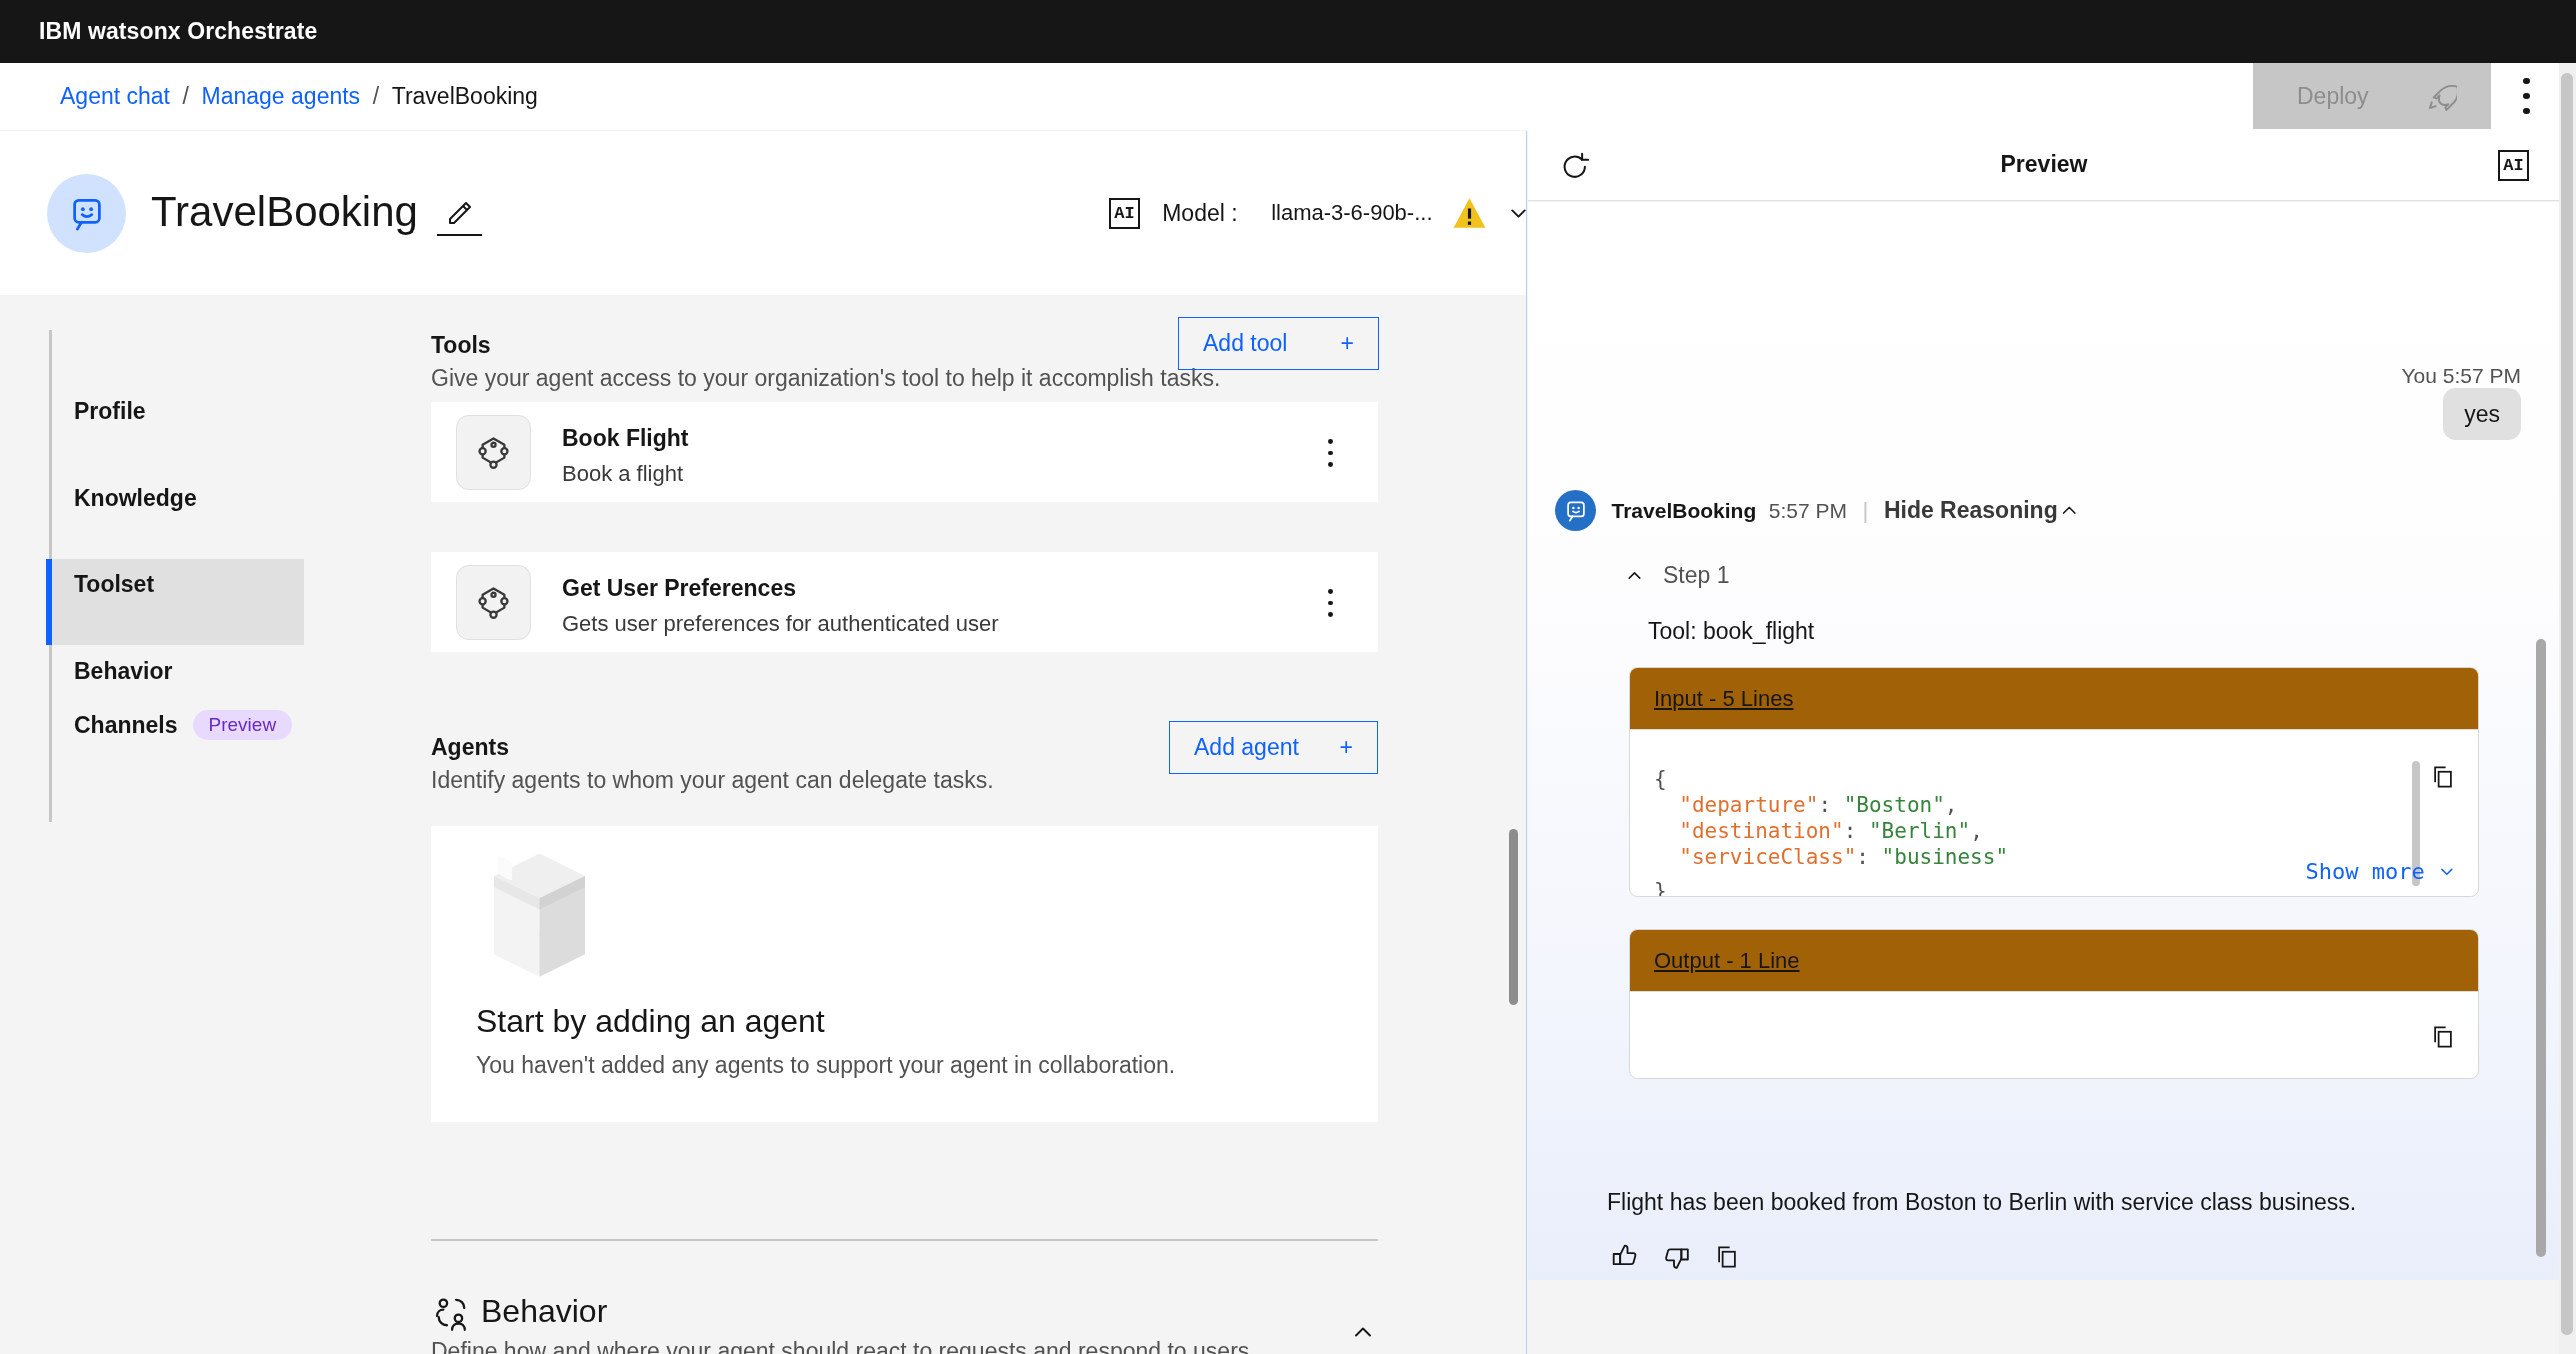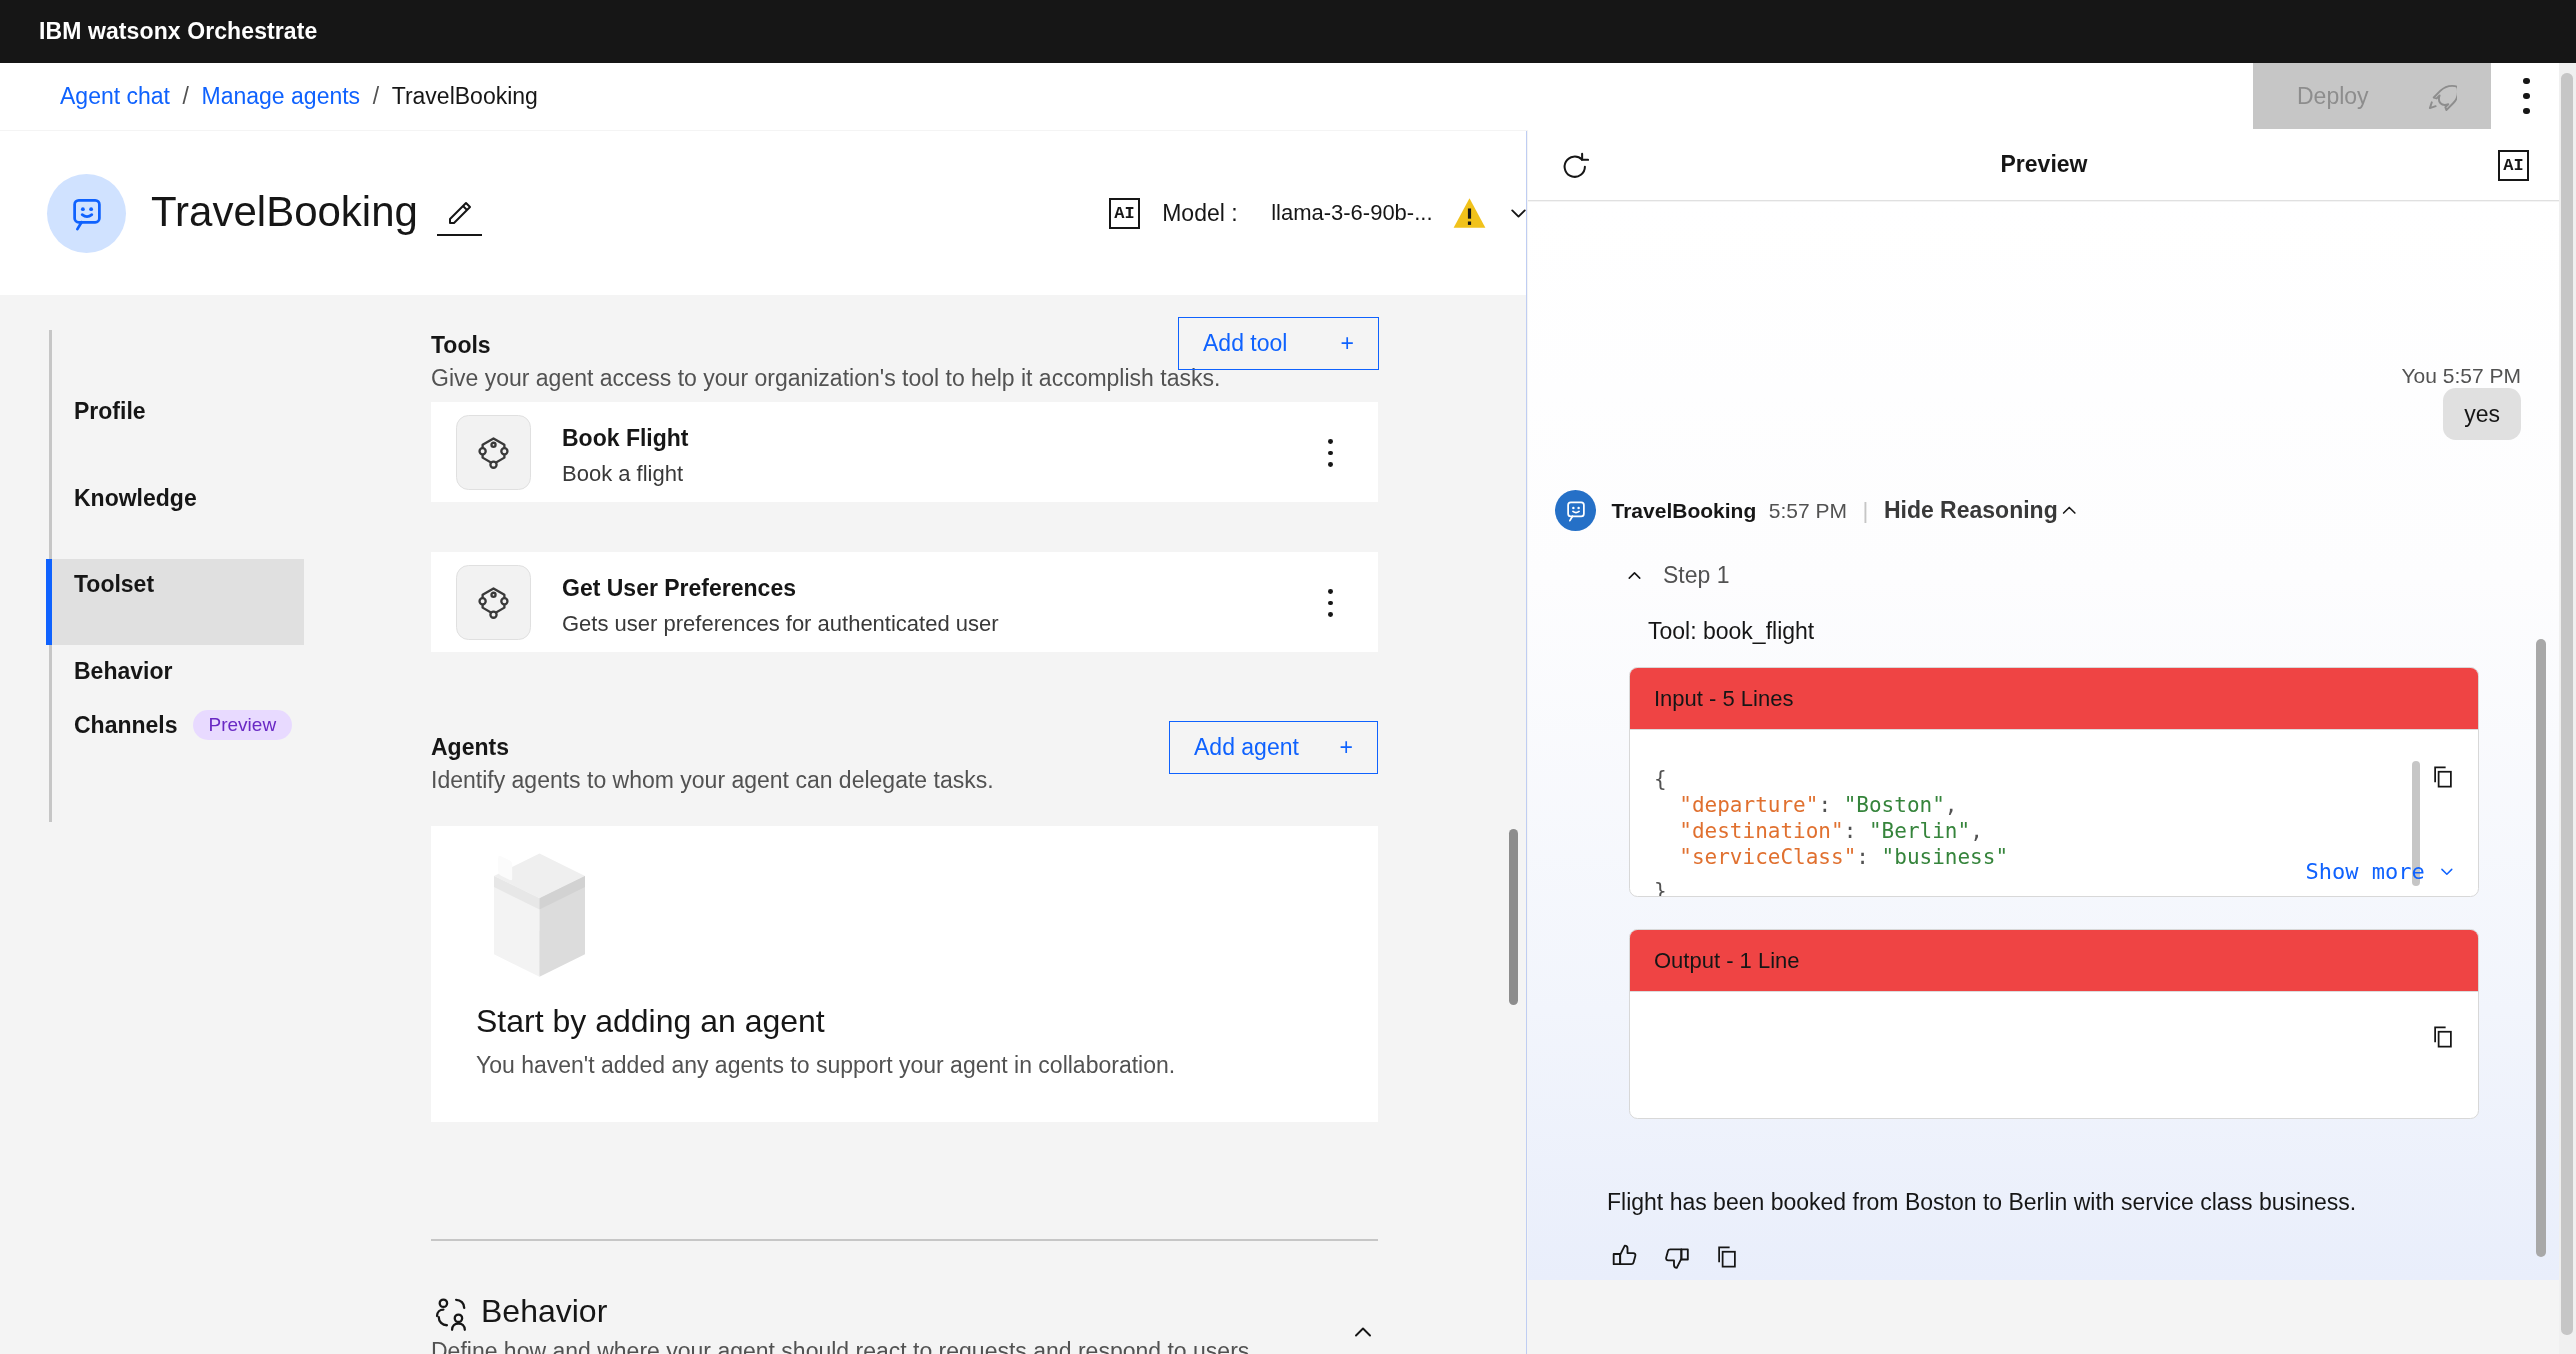--- a/index.html
+++ b/index.html
@@ -64,21 +64,21 @@
   .user-bubble { position:absolute; right:39px; top:186px; background:#e0e0e0; border-radius:12.6px; padding:12.6px 21px; font-size:23px; color:#161616; }
   .agent-row { position:absolute; left:27px; top:288px; display:flex; align-items:center; }
   .bot-avatar { width:41px; height:41px; border-radius:50%; background:#2570c7; display:flex; align-items:center; justify-content:center; }
   .agent-row .name { font-size:21px; font-weight:700; color:#161616; margin-left:15.5px; }
   .agent-row .time { font-size:21px; color:#525252; margin-left:12.6px; }
   .agent-row .vbar { color:#c6c6c6; font-size:22.5px; margin-left:15.5px; }
   .reasoning-toggle { display:flex; align-items:center; gap:0; margin-left:15.5px; font-size:23px; color:#393939; background:transparent; border:none; cursor:pointer;font-weight:bold; }
   .step-row { position:absolute; left:96px; top:360px; display:flex; align-items:center; gap:18px; font-size:23px; color:#525252; cursor:pointer; }
   .tool-line { position:absolute; left:120px; top:416px; font-size:23px; color:#161616; }
   .io-card { position:absolute; left:101px; width:850px; background:#ffffff; border:1.4px solid #d8d8d8; border-radius:8.4px; overflow:hidden; }
-  .io-header { height:62px; background:#ef4444; border-bottom:1.4px solid #dcdcdc; display:flex; align-items:center; padding-left:24px; font-size:22px; color:#161616; }
+  .io-header { height:62px; background:#a16207; border-bottom:1.4px solid #dcdcdc; display:flex; align-items:center; padding-left:24px; font-size:22px; color:#161616;text-decoration:underline; }
   .io-body { position:relative; font-family:"DejaVu Sans Mono", monospace; font-size:21px; color:#525252; }
   .code-line { position:absolute; left:24px; white-space:pre; }
   .tok-key { color:#e0702f; }
   .tok-val { color:#35843b; }
   .tok-punc { color:#525252; }
   .copy-icon-btn { position:absolute; right:18px; width:31px; height:31px; background:transparent; border:none; cursor:pointer; }
   .show-more { position:absolute; right:21px; bottom:12.6px; display:flex; align-items:center; gap:12.6px; background:transparent; border:none; color:#0f62fe; font-size:22px; font-family:"DejaVu Sans Mono", monospace; cursor:pointer; }
   .final-text { position:absolute; left:79px; top:987px; font-size:23px; color:#161616; }
   .msg-actions { position:absolute; left:82px; top:1039px; display:flex; gap:19.7px; }
   .msg-actions button { width:32px; height:32px; background:transparent; border:none; cursor:pointer; }
@@ -350,21 +350,21 @@
             <span>Show more</span>
             <span>
               <svg width="19.7" height="19.7" viewBox="0 0 32 32" fill="none" stroke="#0f62fe" stroke-width="2.4" stroke-linecap="round" stroke-linejoin="round">
                   <path d="M8 12l8 8 8-8"></path>
                 </svg>
             </span>
           </button>
         </div>
       </div>
 
-      <div class="io-card" style="top:727px; height:190px;">
+      <div class="io-card" style="top:727px; height:150px;">
         <div class="io-header">Output - 1 Line</div>
         <div class="io-body" style="height:126px;">
           <button class="copy-icon-btn" style="top:29.5px;">
             <svg width="28" height="28" viewBox="0 0 32 32" fill="none" stroke="#161616" stroke-width="2">
               <rect x="11" y="10" width="14" height="17"></rect>
               <path d="M7 22V5h12"></path>
             </svg>
           </button>
         </div>
       </div>

